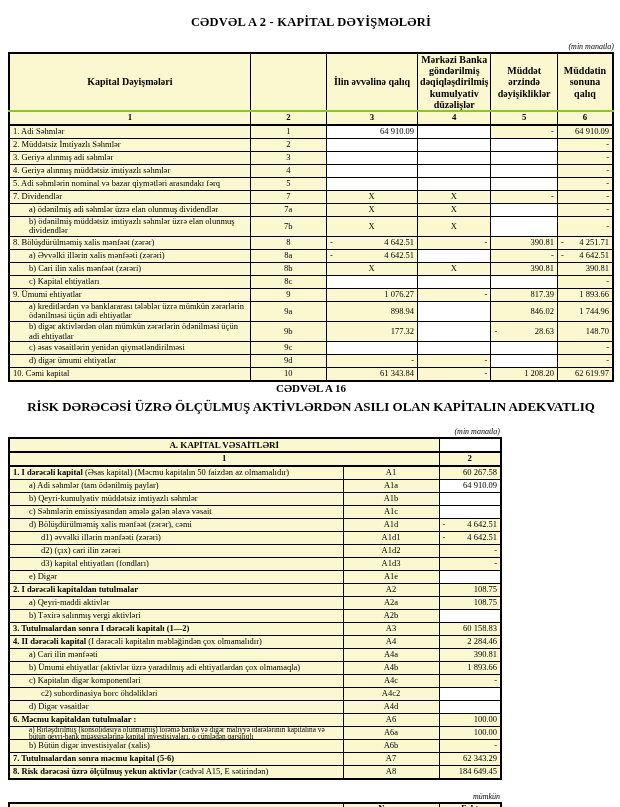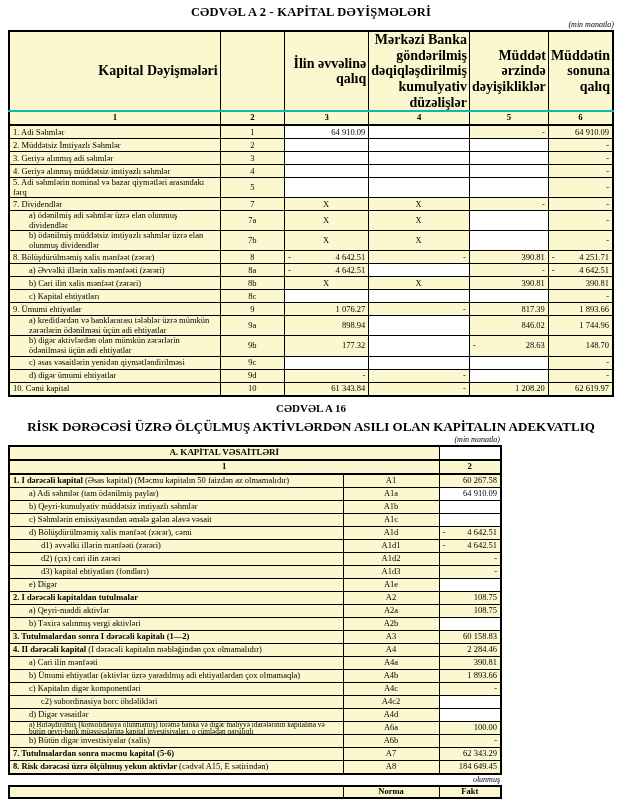--- a/index.html
+++ b/index.html
@@ -1,30 +1,30 @@
 <!DOCTYPE html>
 <html><head>
 <meta charset="utf-8">
 <style>
   html,body{margin:0;padding:0}
   body{width:620px;height:807px;overflow:hidden;background:#fff;color:#000;
        font-family:"Liberation Serif",serif;}
   .wrap{padding:2px 6px 0 8px}
-  .title1{font-size:12.5px;font-weight:bold;text-align:center;margin-top:3px;letter-spacing:.2px}
-  .title2a{font-size:11px;font-weight:bold;text-align:center;margin-top:5px}
+  .title1{font-size:12.5px;font-weight:bold;text-align:center;margin-top:13px;letter-spacing:.2px}
+  .title2a{font-size:11px;font-weight:bold;text-align:center;}
   .title2b{font-size:13px;font-weight:bold;text-align:center;margin-top:5px}
-  .note{font-size:8px;font-style:italic;text-align:right;margin:0 0 1px}
+  .note{font-size:8px;font-style:italic;text-align:right;margin:12px 0 1px}
   .note1{width:606px}
   .note2{width:492px}
   table{border-collapse:collapse;table-layout:fixed;border:2px solid #000}
   td{border:1px solid #000;background:#fbf8cf;font-size:8.5px;line-height:1.12;
      padding:0 2px;vertical-align:middle;overflow:hidden;word-wrap:break-word;
      empty-cells:show}
   td.w{background:#fff}
-  .hdr td{font-weight:bold;text-align:right;height:60px;border-bottom:2px solid #14b8a6;font-size:14px}
+  .hdr td{font-weight:bold;text-align:center;height:60px;border-bottom:2px solid #84cc16;font-size:10px}
   .hdr2 td{font-weight:bold;text-align:center;height:15px;border-bottom:2px solid #000;font-size:9px}
   .hdr3 td{font-weight:bold;text-align:center;height:13px;border-bottom:2px solid #000;font-size:8.8px}
   .nums td{font-weight:bold;text-align:center;height:12px;border-bottom:2px solid #000;font-size:8.8px}
   #t1 td{height:12px}
   #t2 td{height:12px}
   #t3 td{height:10px;font-size:8.5px}
   td.lbl{text-align:left}
   .lblin{padding-left:1px}
   .i1 .lblin{padding-left:17px}
   .i2 .lblin{padding-left:29px}
@@ -438,20 +438,27 @@
           <td class="code">A4c2</td>
           <td class="val w"></td>
         </tr>
         <tr>
           <td class="lbl i1">
             <div class="lblin"><span>d) Digər vəsaitlər</span></div>
           </td>
           <td class="code">A4d</td>
           <td class="val w"></td>
         </tr>
+        <tr>
+          <td class="lbl i0">
+            <div class="lblin"><b>6. Məcmu kapitaldan tutulmalar :</b></div>
+          </td>
+          <td class="code bold">A6</td>
+          <td class="val">100.00</td>
+        </tr>
         <tr class="cliprow">
           <td class="lbl i1 clip">
             <div class="lblin"><span>a)   Birləşdirilmiş (konsolidasiya olunmamış) törəmə banka və digər maliyyə idarələrinin kapitalına və bütün qeyri-bank müəssisələrinə kapital investisiyaları, o cümlədən qarşılıqlı</span></div>
           </td>
           <td class="code">A6a</td>
           <td class="val">100.00</td>
         </tr>
         <tr>
           <td class="lbl i1">
             <div class="lblin"><span>b)   Bütün digər investisiyalar (xalis)</span></div>
@@ -469,21 +476,21 @@
         <tr>
           <td class="lbl i0">
             <div class="lblin"><b>8. Risk dərəcəsi üzrə ölçülmuş  yekun aktivlər  </b><span>(cədvəl A15, E sətirindən)</span></div>
           </td>
           <td class="code bold">A8</td>
           <td class="val">184 649.45</td>
         </tr>
       </tbody>
   </table>
 
-  <div class="note note2">olunmuş</div>
+  <div class="note note2">mümkün</div>
 
   <table id="t3">
     <colgroup>
       <col style="width:252px">
         <col style="width:82px">
         <col style="width:96px">
         <col style="width:62px">
     </colgroup>
     <tbody>
       <tr class="hdr3">

